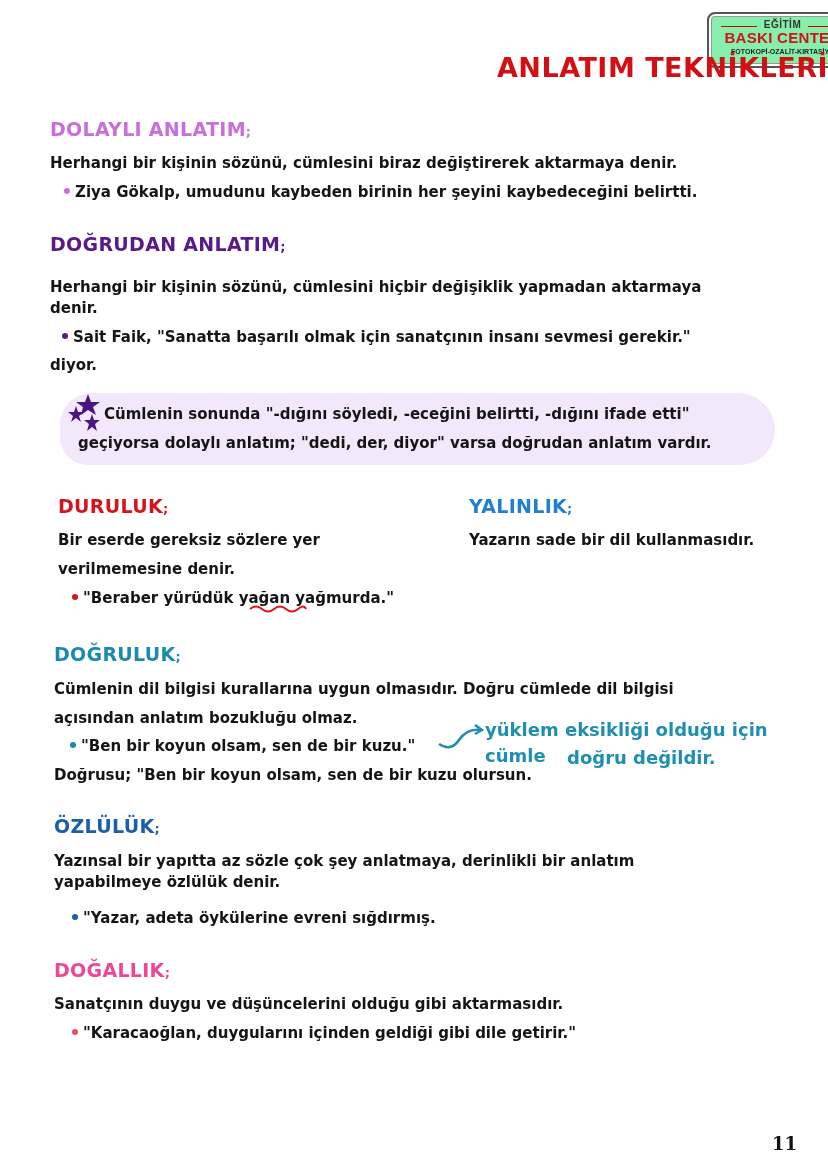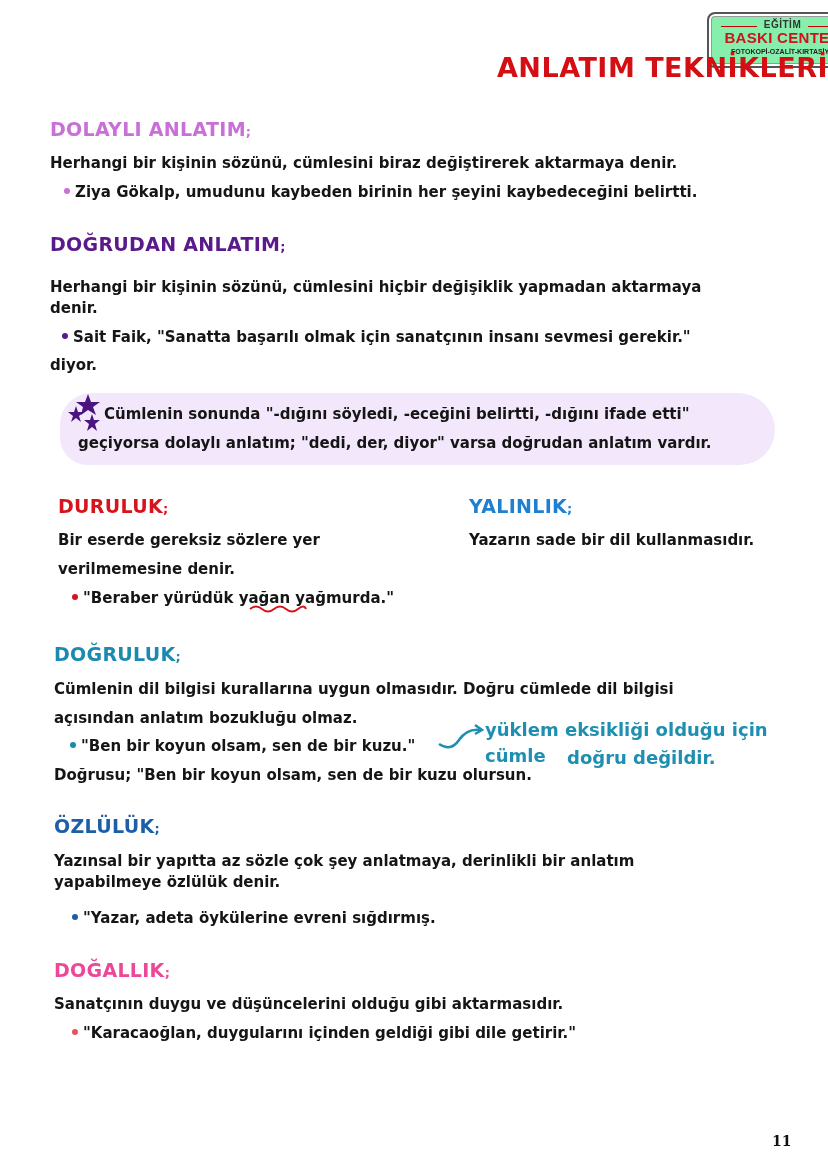--- a/index.html
+++ b/index.html
@@ -33,21 +33,21 @@
     position: absolute; left: 60px; top: 393px; width: 715px; height: 72px;
     background: #f3e8fb; border-radius: 34px 40px 38px 30px;
   }
   .note-text { position: absolute; left: 78px; top: 400px; font-size: 15px; font-weight: bold; line-height: 29px; color: #151515; }
   .stars { position: absolute; left: 66px; top: 392px; width: 40px; height: 42px; }
 
   .squiggle { position: absolute; left: 248px; top: 604px; }
   .arrow { position: absolute; left: 437px; top: 722px; }
   .annot { position: absolute; font-size: 18px; font-weight: bold; color: #1e8fb0; line-height: 26px; }
 
-  .pagenum { position: absolute; left: 772px; top: 1133px; font-family: "DejaVu Serif", serif; font-weight: bold; font-size: 14px; color: #111; }
+  .pagenum { position: absolute; left: 772px; top: 1133px; font-family: "DejaVu Serif", serif; font-weight: bold; font-size: 18px; color: #111; }
 </style>
 </head>
 <body>
 
 <div class="logo">
   <div class="l1">EĞİTİM</div>
   <div class="l2">BASKI CENTER</div>
   <div class="l3">FOTOKOPİ-OZALİT-KIRTASİYE</div>
 </div>
 

